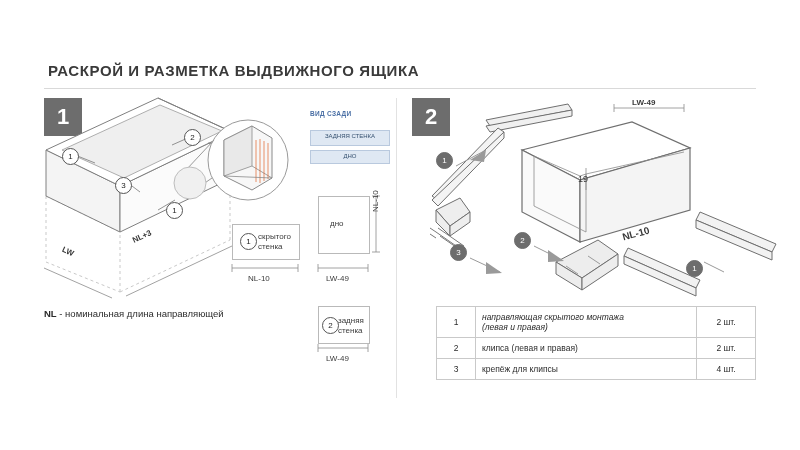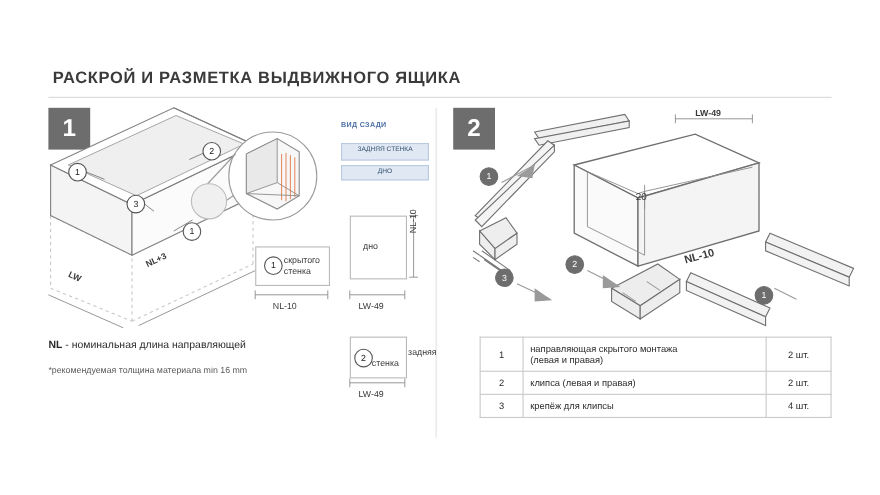--- a/index.html
+++ b/index.html
@@ -156,36 +156,35 @@
   <div class="box" style="left:232px;top:224px;width:66px;height:34px;"></div>
   <div class="num-circle" style="left:240px;top:233px;">1</div>
   <div class="lbl" style="left:258px;top:232px;">скрытого</div>
   <div class="lbl" style="left:258px;top:242px;">стенка</div>
 
   <div class="box" style="left:318px;top:196px;width:50px;height:56px;"></div>
   <div class="lbl" style="left:330px;top:219px;">дно</div>
 
   <div class="box" style="left:318px;top:306px;width:50px;height:36px;"></div>
   <div class="num-circle" style="left:322px;top:317px;">2</div>
-  <div class="lbl" style="left:338px;top:316px;padding-left:33px;">задняя</div>
+  <div class="lbl" style="left:338px;top:316px;">задняя</div>
   <div class="lbl" style="left:338px;top:326px;">стенка</div>
 
   <div class="inset-cap" style="left:310px;top:110px;">ВИД СЗАДИ</div>
   <div class="inset-band" style="left:310px;top:130px;width:78px;height:14px;">
     <span>ЗАДНЯЯ СТЕНКА</span>
   </div>
   <div class="inset-band" style="left:310px;top:150px;width:78px;height:12px;">
     <span>ДНО</span>
   </div>
 
   <div class="legend">
     <div>
       <b>NL</b><span> - номинальная длина направляющей</span>
     </div>
-    <span class="note">*рекомендуемая толщина материала min 16 mm</span>
   </div>
 
   <svg width="800" height="450">
 
     <g fill="#ffffff" stroke="#6f6f6f" stroke-width="1.2">
       <polygon points="522,150 632,122 690,148 580,180"></polygon>
       <polygon points="522,150 522,212 580,242 580,180" fill="#fafafa"></polygon>
       <polygon points="580,180 580,242 690,210 690,148" fill="#f4f4f4"></polygon>
     </g>
     <g fill="none" stroke="#8a8a8a" stroke-width="0.8">
@@ -248,27 +247,27 @@
     </g>
   </svg>
 
   <div class="num-circle filled" style="left:436px;top:152px;">1</div>
   <div class="num-circle filled" style="left:514px;top:232px;">2</div>
   <div class="num-circle filled" style="left:450px;top:244px;">3</div>
   <div class="num-circle filled" style="left:686px;top:260px;">1</div>
 
   <div class="lbl lbl-b" style="left:632px;top:98px;">LW-49</div>
   <div class="lbl lbl-b" style="left:622px;top:228px;transform:rotate(-15deg);font-size:10px;">NL-10</div>
-  <div class="lbl" style="left:578px;top:174px;font-size:9px;">20</div>
+  <div class="lbl" style="left:578px;top:174px;font-size:9px;">19</div>
 
   <table class="tbl">
     <tbody>
       <tr>
         <td class="c-idx">1</td>
-        <td class="c-name" style="white-space:pre-line;">направляющая скрытого монтажа
+        <td class="c-name" style="white-space:pre-line;font-style:italic;">направляющая скрытого монтажа
 (левая и правая)</td>
         <td class="c-qty">2 шт.</td>
       </tr>
       <tr>
         <td class="c-idx">2</td>
         <td class="c-name" style="white-space:pre-line;">клипса (левая и правая)</td>
         <td class="c-qty">2 шт.</td>
       </tr>
       <tr>
         <td class="c-idx">3</td>

